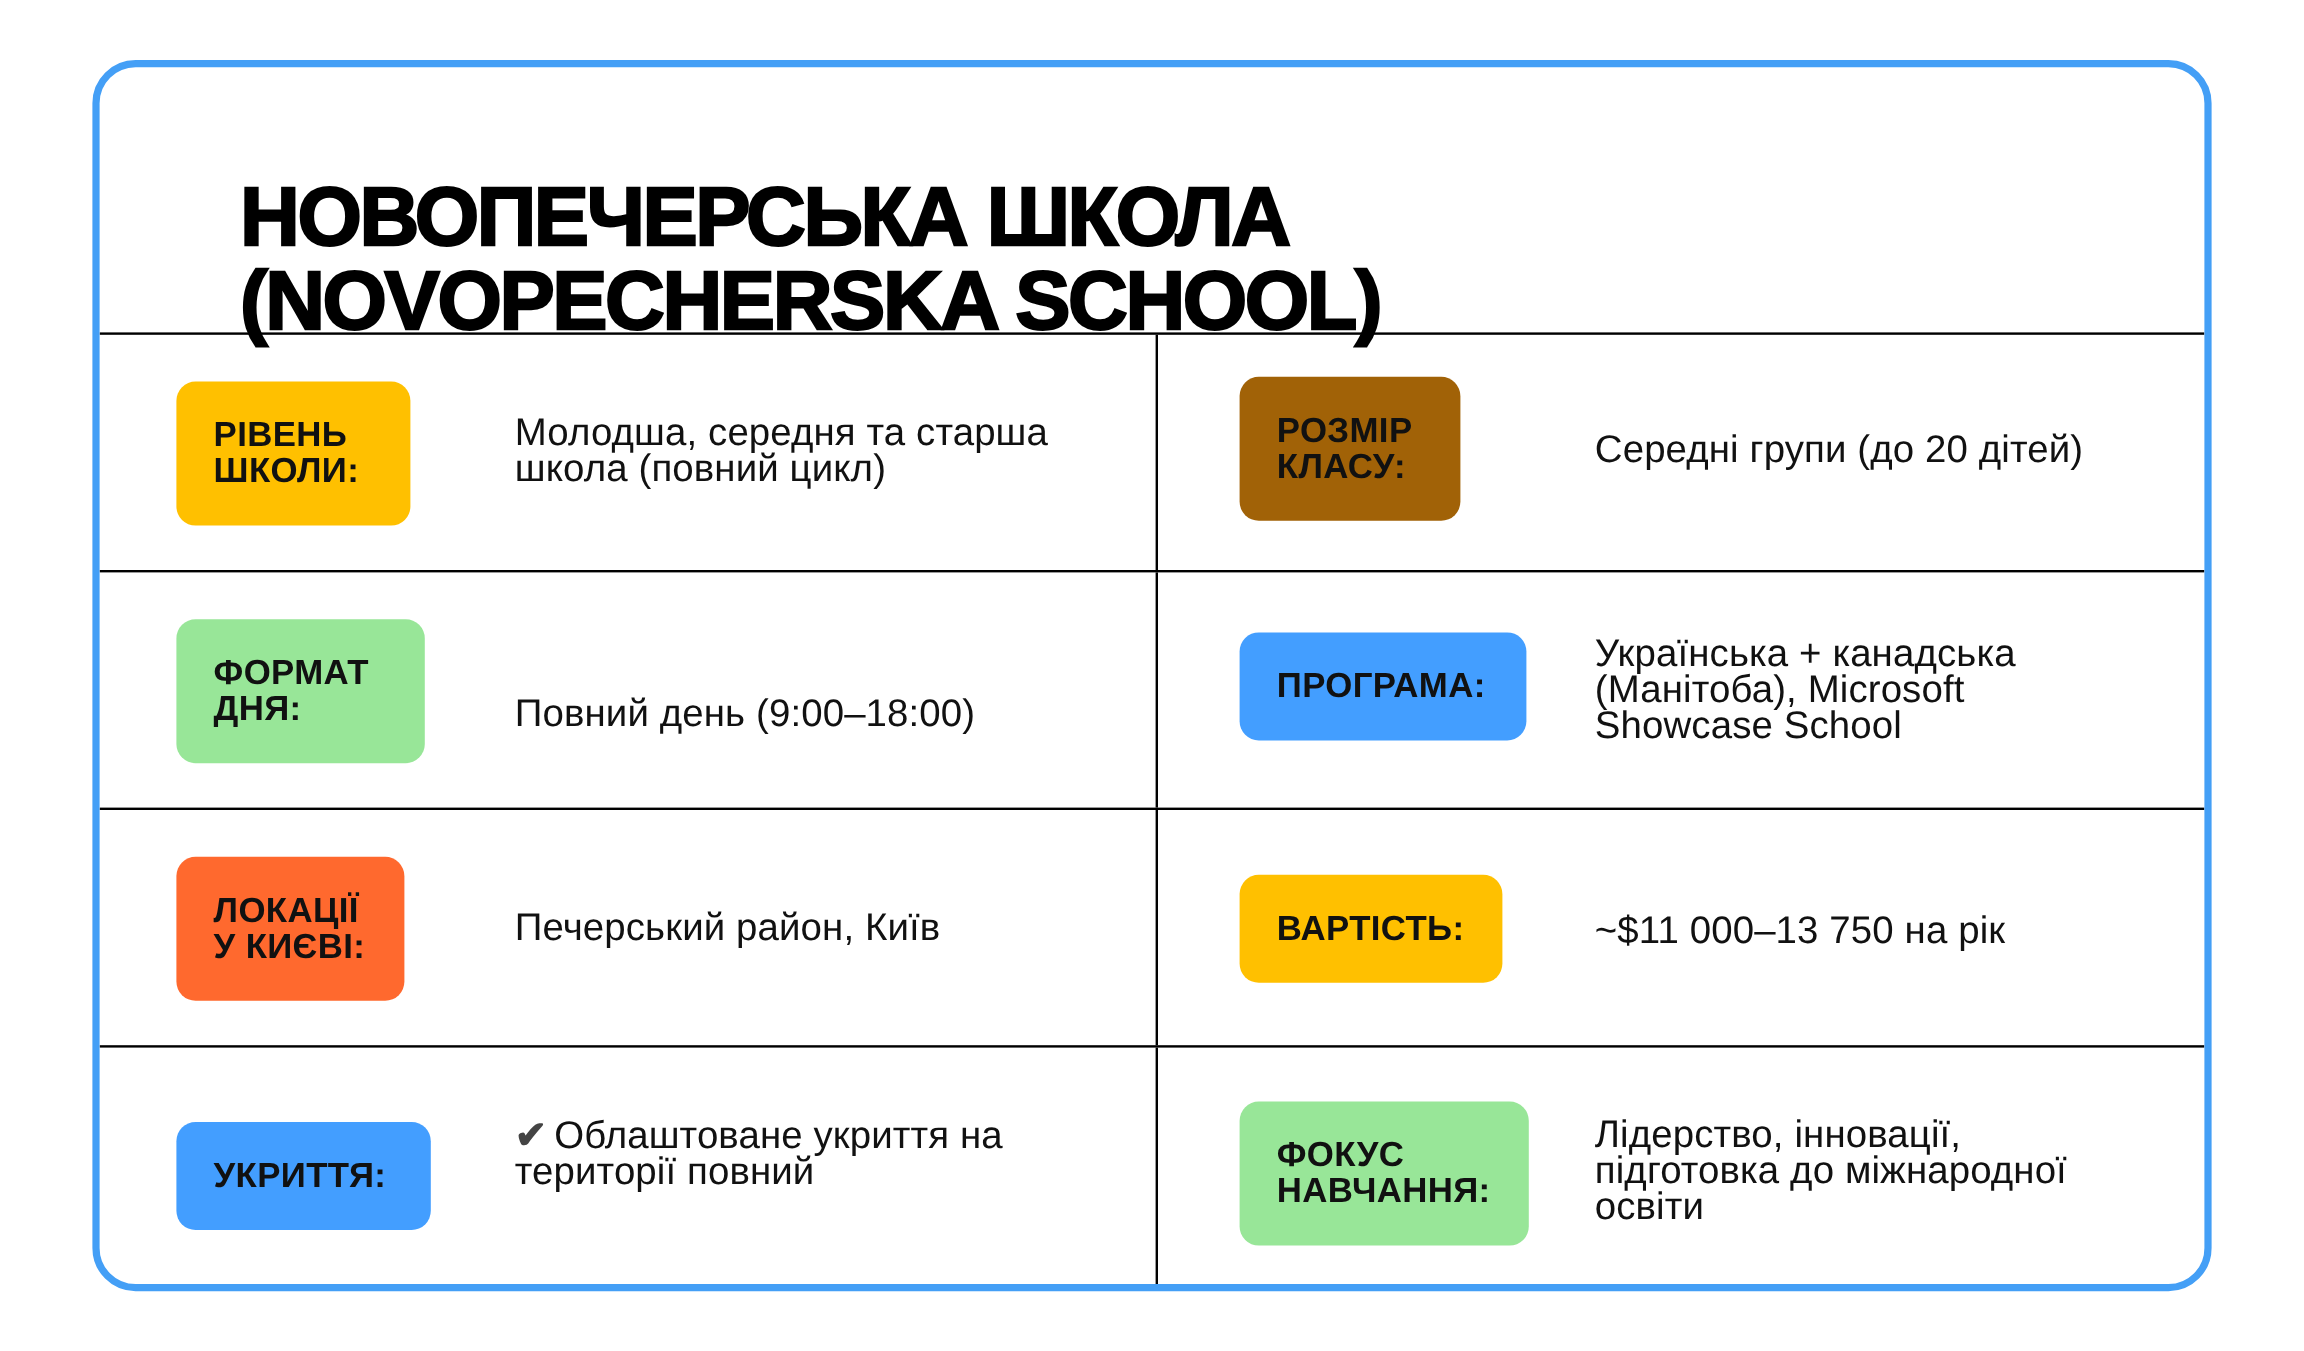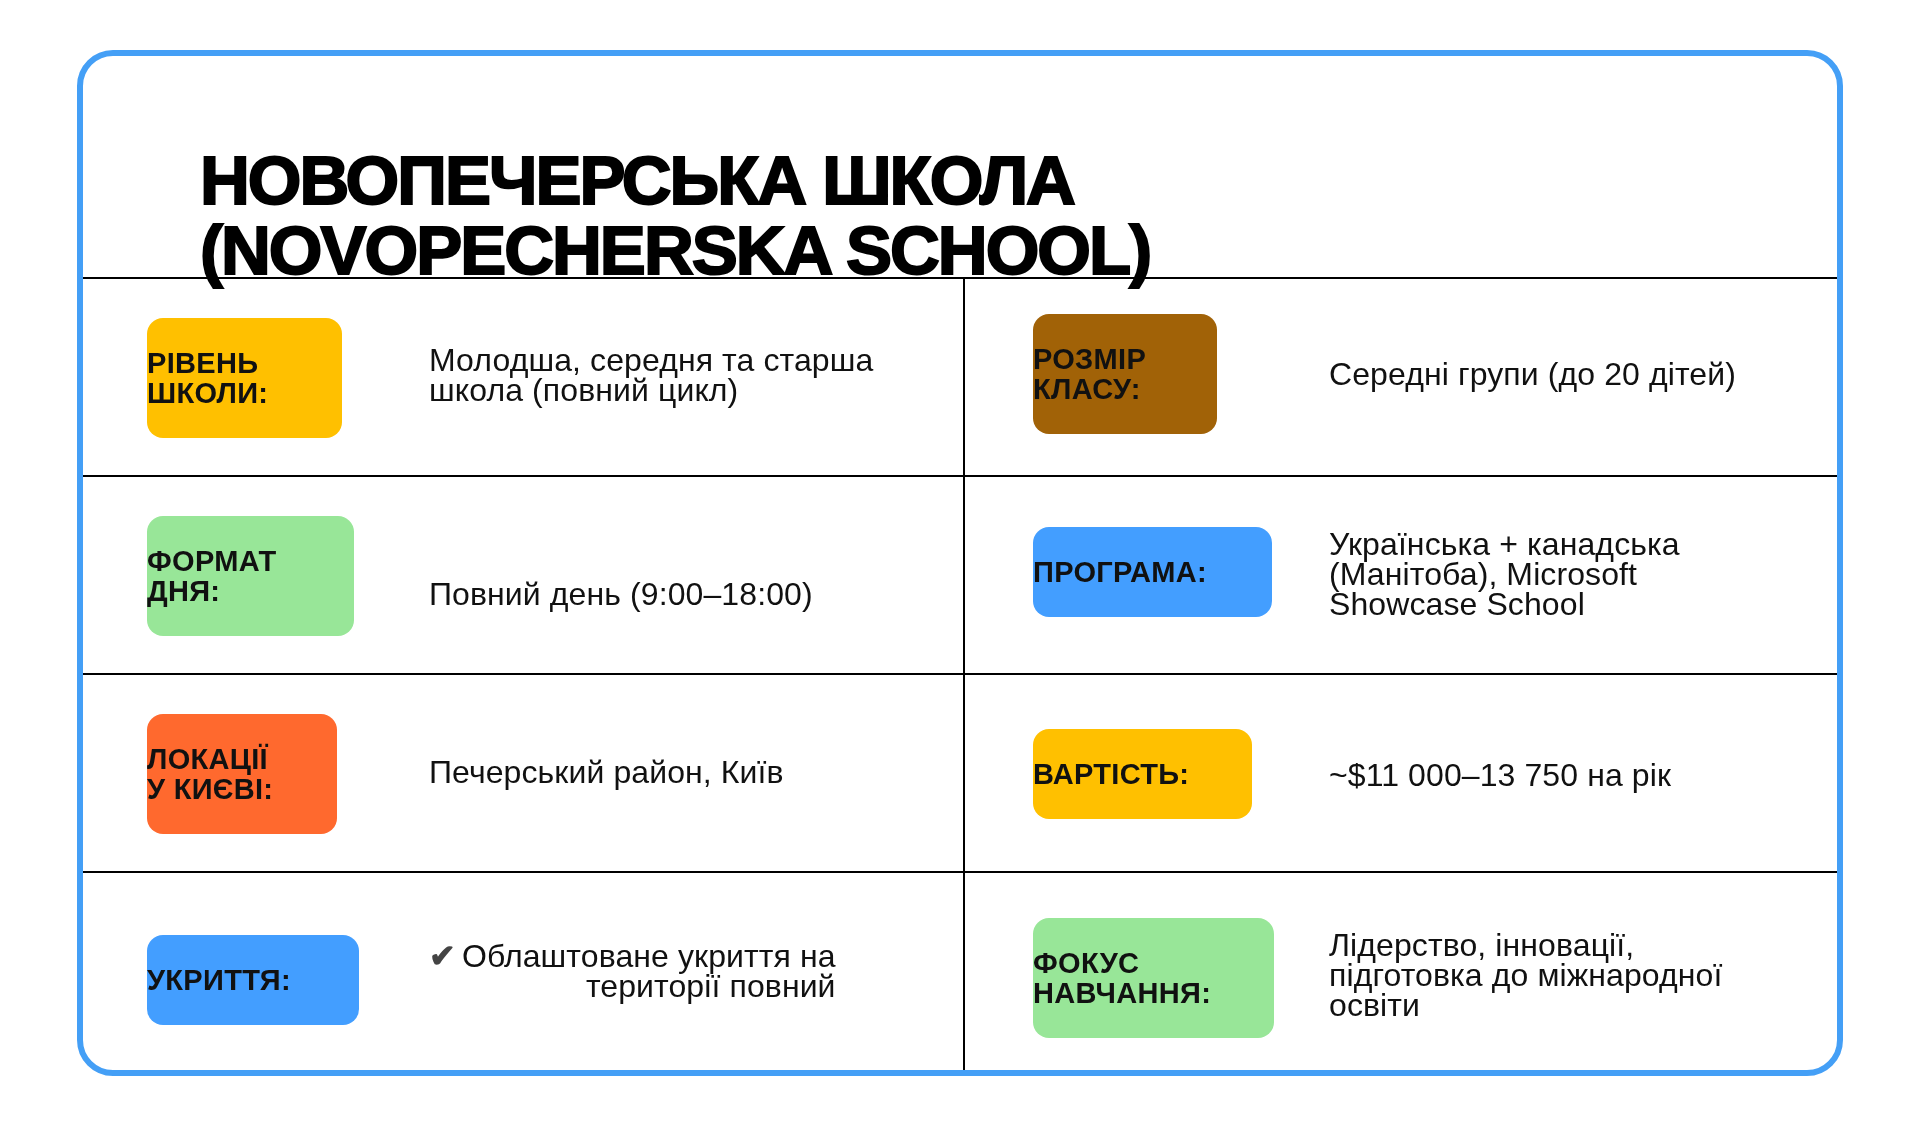--- a/index.html
+++ b/index.html
@@ -50,20 +50,21 @@
       height: 100%;
     }
     .cell.left { width: 882px; border-right: 2px solid #000; }
     .cell.right { flex: 1; }
 
     .badge {
       position: absolute;
       border-radius: 16px;
       display: flex;
       align-items: center;
+      padding-left: 31px;
       font-weight: 700;
       font-size: 29px;
       line-height: 30px;
       letter-spacing: 0.3px;
       color: #111;
     }
     .badge.tall { height: 120px; top: 39px; }
     .badge.short { height: 90px; top: 54px; }
 
     .cell.left .badge { left: 64px; }
@@ -162,21 +163,21 @@
           <div>~$11 000–13 750 на рік</div>
         </div>
       </div>
     </div>
 
     <div class="row">
       <div class="cell left">
         <div class="badge short" style="width:212px;background:#439EFF;top:62px;">
           <div>УКРИТТЯ:</div>
         </div>
-        <div class="value" style="top:68px;text-align:right;">
+        <div class="value" style="top:58px;">
           <div>
             <span class="check">✔</span><span>Облаштоване укриття на</span>
           </div>
           <div>території повний</div>
         </div>
       </div>
       <div class="cell right">
         <div class="badge tall" style="width:241px;background:#98E698;top:45px;">
           <div>
             <div>ФОКУС</div>

